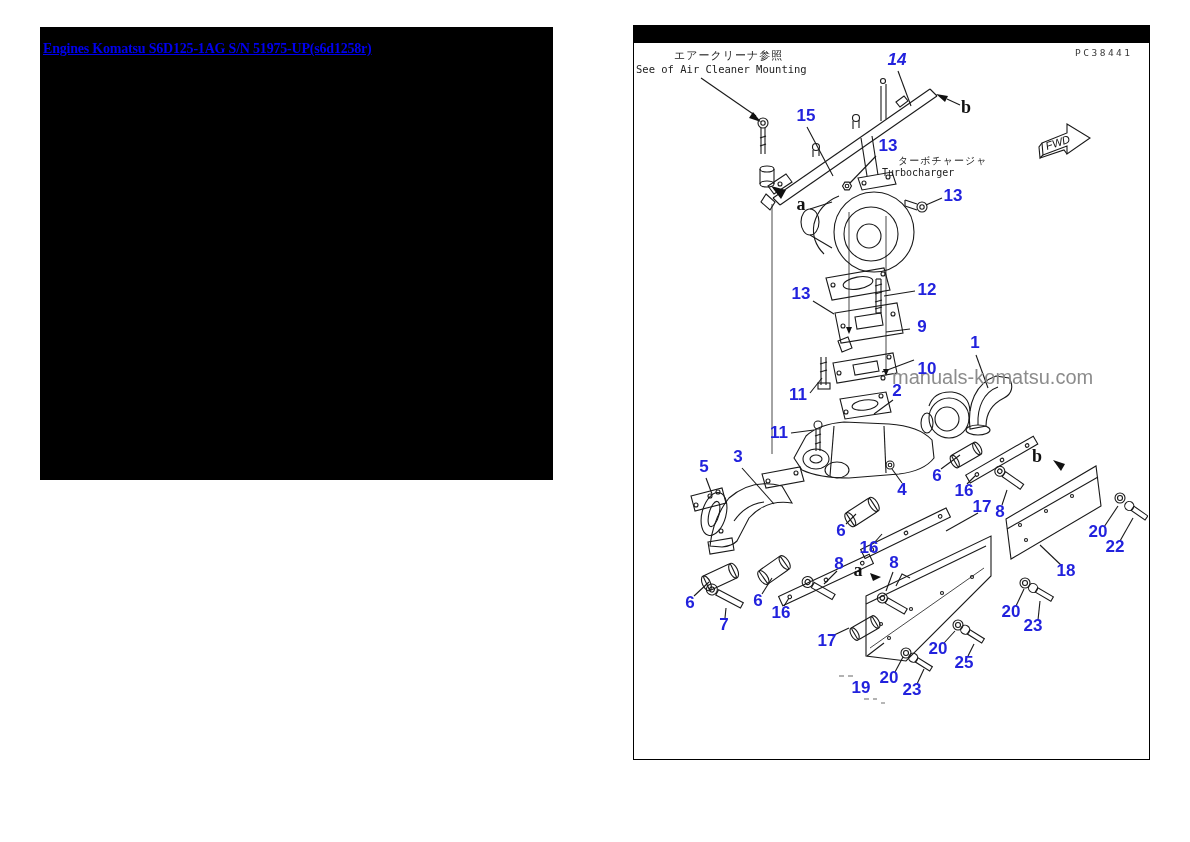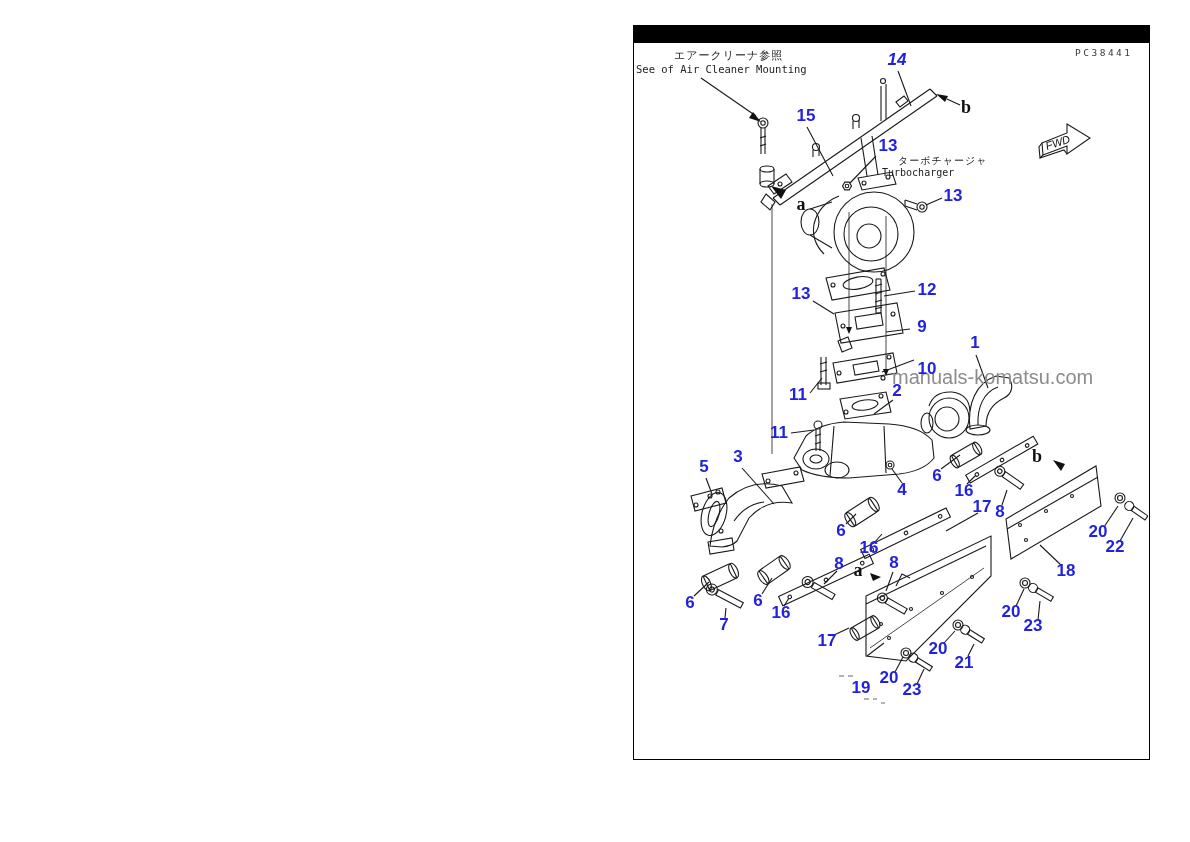--- a/index.html
+++ b/index.html
@@ -32,20 +32,23 @@
   svg .f{fill:#111;stroke:none;}
   svg .thin{stroke-width:0.8;}
   svg .dash{stroke:#999;stroke-width:1.4;}
   svg text{stroke:none;fill:#111;}
 </style>
 </head>
 <body>
 
 <div class="page">
 
+  <div class="black-panel">
+    <a href="#" class="title-link">Engines Komatsu S6D125-1AG S/N 51975-UP(s6d1258r)</a>
+  </div>
 
   <div class="diagram">
     <div class="topbar"></div>
     <div class="figcode">PC38441</div>
 
     <div class="note note-jp1">エアークリーナ参照</div>
     <div class="note note-en1">See of Air Cleaner Mounting</div>
     <div class="note note-jp2">ターボチャージャ</div>
     <div class="note note-en2">Turbocharger</div>
 
@@ -422,21 +425,21 @@
       <div class="callout" style="left: 1066px; top: 571px;">18</div>
       <div class="callout" style="left: 758px; top: 601px;">6</div>
       <div class="callout" style="left: 690px; top: 603px;">6</div>
       <div class="callout" style="left: 1011px; top: 612px;">20</div>
       <div class="callout" style="left: 781px; top: 613px;">16</div>
       <div class="callout" style="left: 724px; top: 625px;">7</div>
       <div class="callout" style="left: 1033px; top: 626px;">23</div>
       <div class="callout" style="left: 827px; top: 641px;">17</div>
       <div class="callout" style="left: 938px; top: 649px;">20</div>
       <div class="callout" style="left: 861px; top: 660px; margin-top: 28px;">19</div>
-      <div class="callout" style="left: 964px; top: 663px;">21</div>
+      <div class="callout" style="left: 964px; top: 663px;">25</div>
       <div class="callout" style="left: 889px; top: 678px;">20</div>
       <div class="callout" style="left: 912px; top: 690px;">23</div>
       <div class="viewlabel" style="left: 801px; top: 204px;">a</div>
       <div class="viewlabel" style="left: 966px; top: 107px;">b</div>
       <div class="viewlabel" style="left: 858px; top: 570px;">a</div>
       <div class="viewlabel" style="left: 1037px; top: 456px;">b</div>
     </div>
 
 </div>
 

